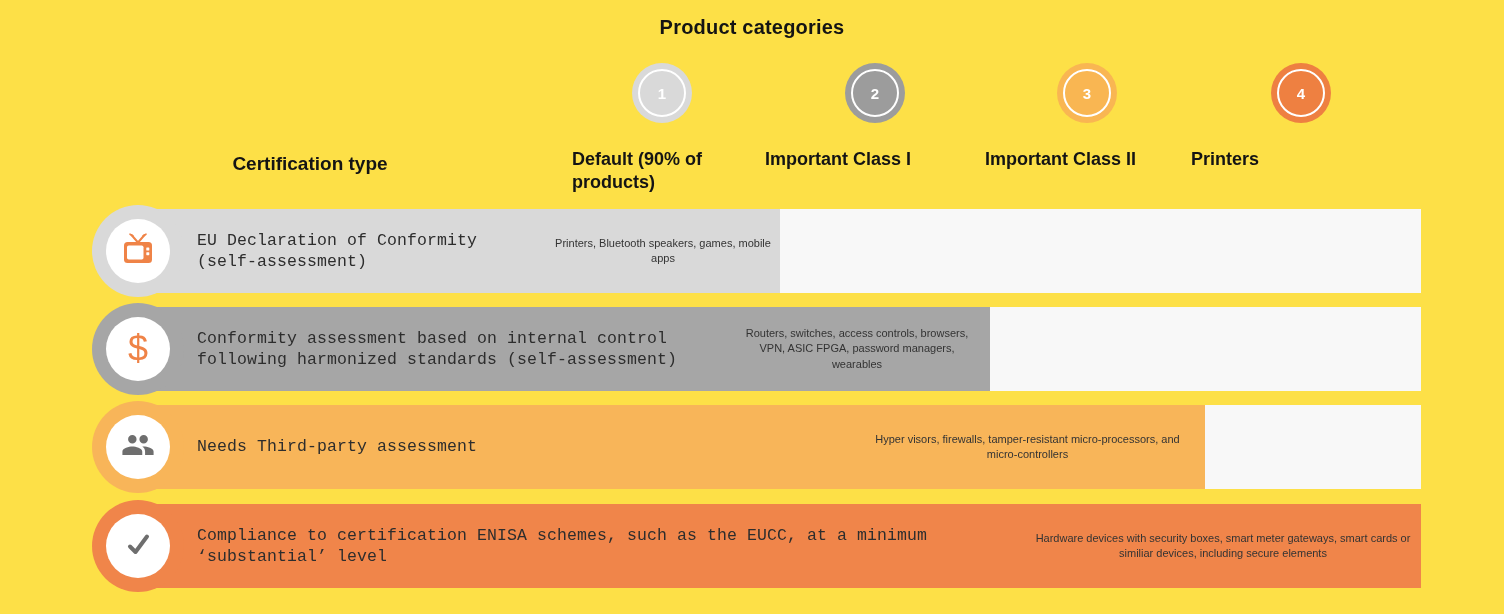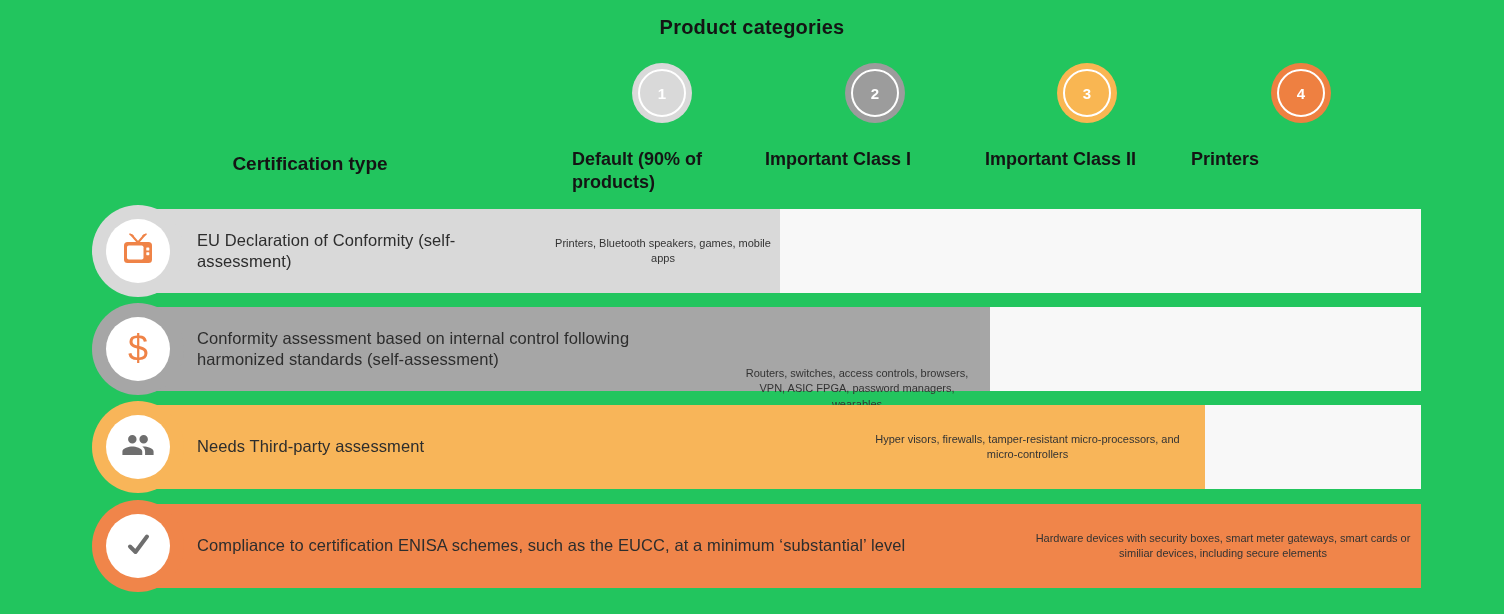--- a/index.html
+++ b/index.html
@@ -1,19 +1,19 @@
 <!DOCTYPE html>
 <html><head>
 <meta charset="utf-8">
 <style>
   * { margin:0; padding:0; box-sizing:border-box; }
   html,body { background:#ffffff; }
   body { font-family:"Liberation Sans", sans-serif; }
   .canvas {
-    position:relative; width:1504px; height:614px; background:#22c55e;
+    position:relative; width:1504px; height:614px; background:#fde047;
     overflow:hidden; color:#1c1c1c;
   }
 
   
   .title {
     position:absolute; top:16px; left:0; width:1504px; text-align:center;
     font-size:20px; font-weight:bold; letter-spacing:.2px; color:#141414;
   }
   .cert-header {
     position:absolute; top:153px; left:200px; width:220px; text-align:center;
@@ -46,29 +46,29 @@
   .b1{ width:684px; } .b2{ width:894px; } .b3{ width:1109px; } .b4{ width:1325px; }
   .blob { position:absolute; left:92px; top:-4px; width:92px; height:92px; border-radius:50%; }
   .icon-circle {
     position:absolute; left:106px; top:10px; width:64px; height:64px;
     border-radius:50%; background:#ffffff;
     display:flex; align-items:center; justify-content:center;
   }
   .cert-label {
     position:absolute; left:197px; top:0; height:84px;
     display:flex; align-items:center;
-    font-size:16.5px; line-height:1.3; color:#2d2d2d; letter-spacing:.1px;
+    font-size:16.5px; line-height:1.3; color:#2d2d2d; letter-spacing:.1px;font-family:Liberation Mono, monospace;
   }
   .w1{ width:350px; } .w2{ width:520px; } .w3{ width:820px; } .w4{ width:830px; }
   .products {
     position:absolute; top:0; height:84px; display:flex; align-items:center;
     justify-content:center; text-align:center;
     font-size:11px; line-height:1.38; color:#333333;
   }
-  .p1{ left:548px; width:230px; } .p2{ left:733px; width:248px;margin-top:40px; }
+  .p1{ left:548px; width:230px; } .p2{ left:733px; width:248px; }
   .p3{ left:860px; width:335px; } .p4{ left:1032px; width:382px; }
 
   .dollar-glyph { font-size:36px; font-weight:500; line-height:1; }
 </style>
 </head>
 <body>
 
 <div class="canvas">
 
   <div class="title">Product categories</div>

